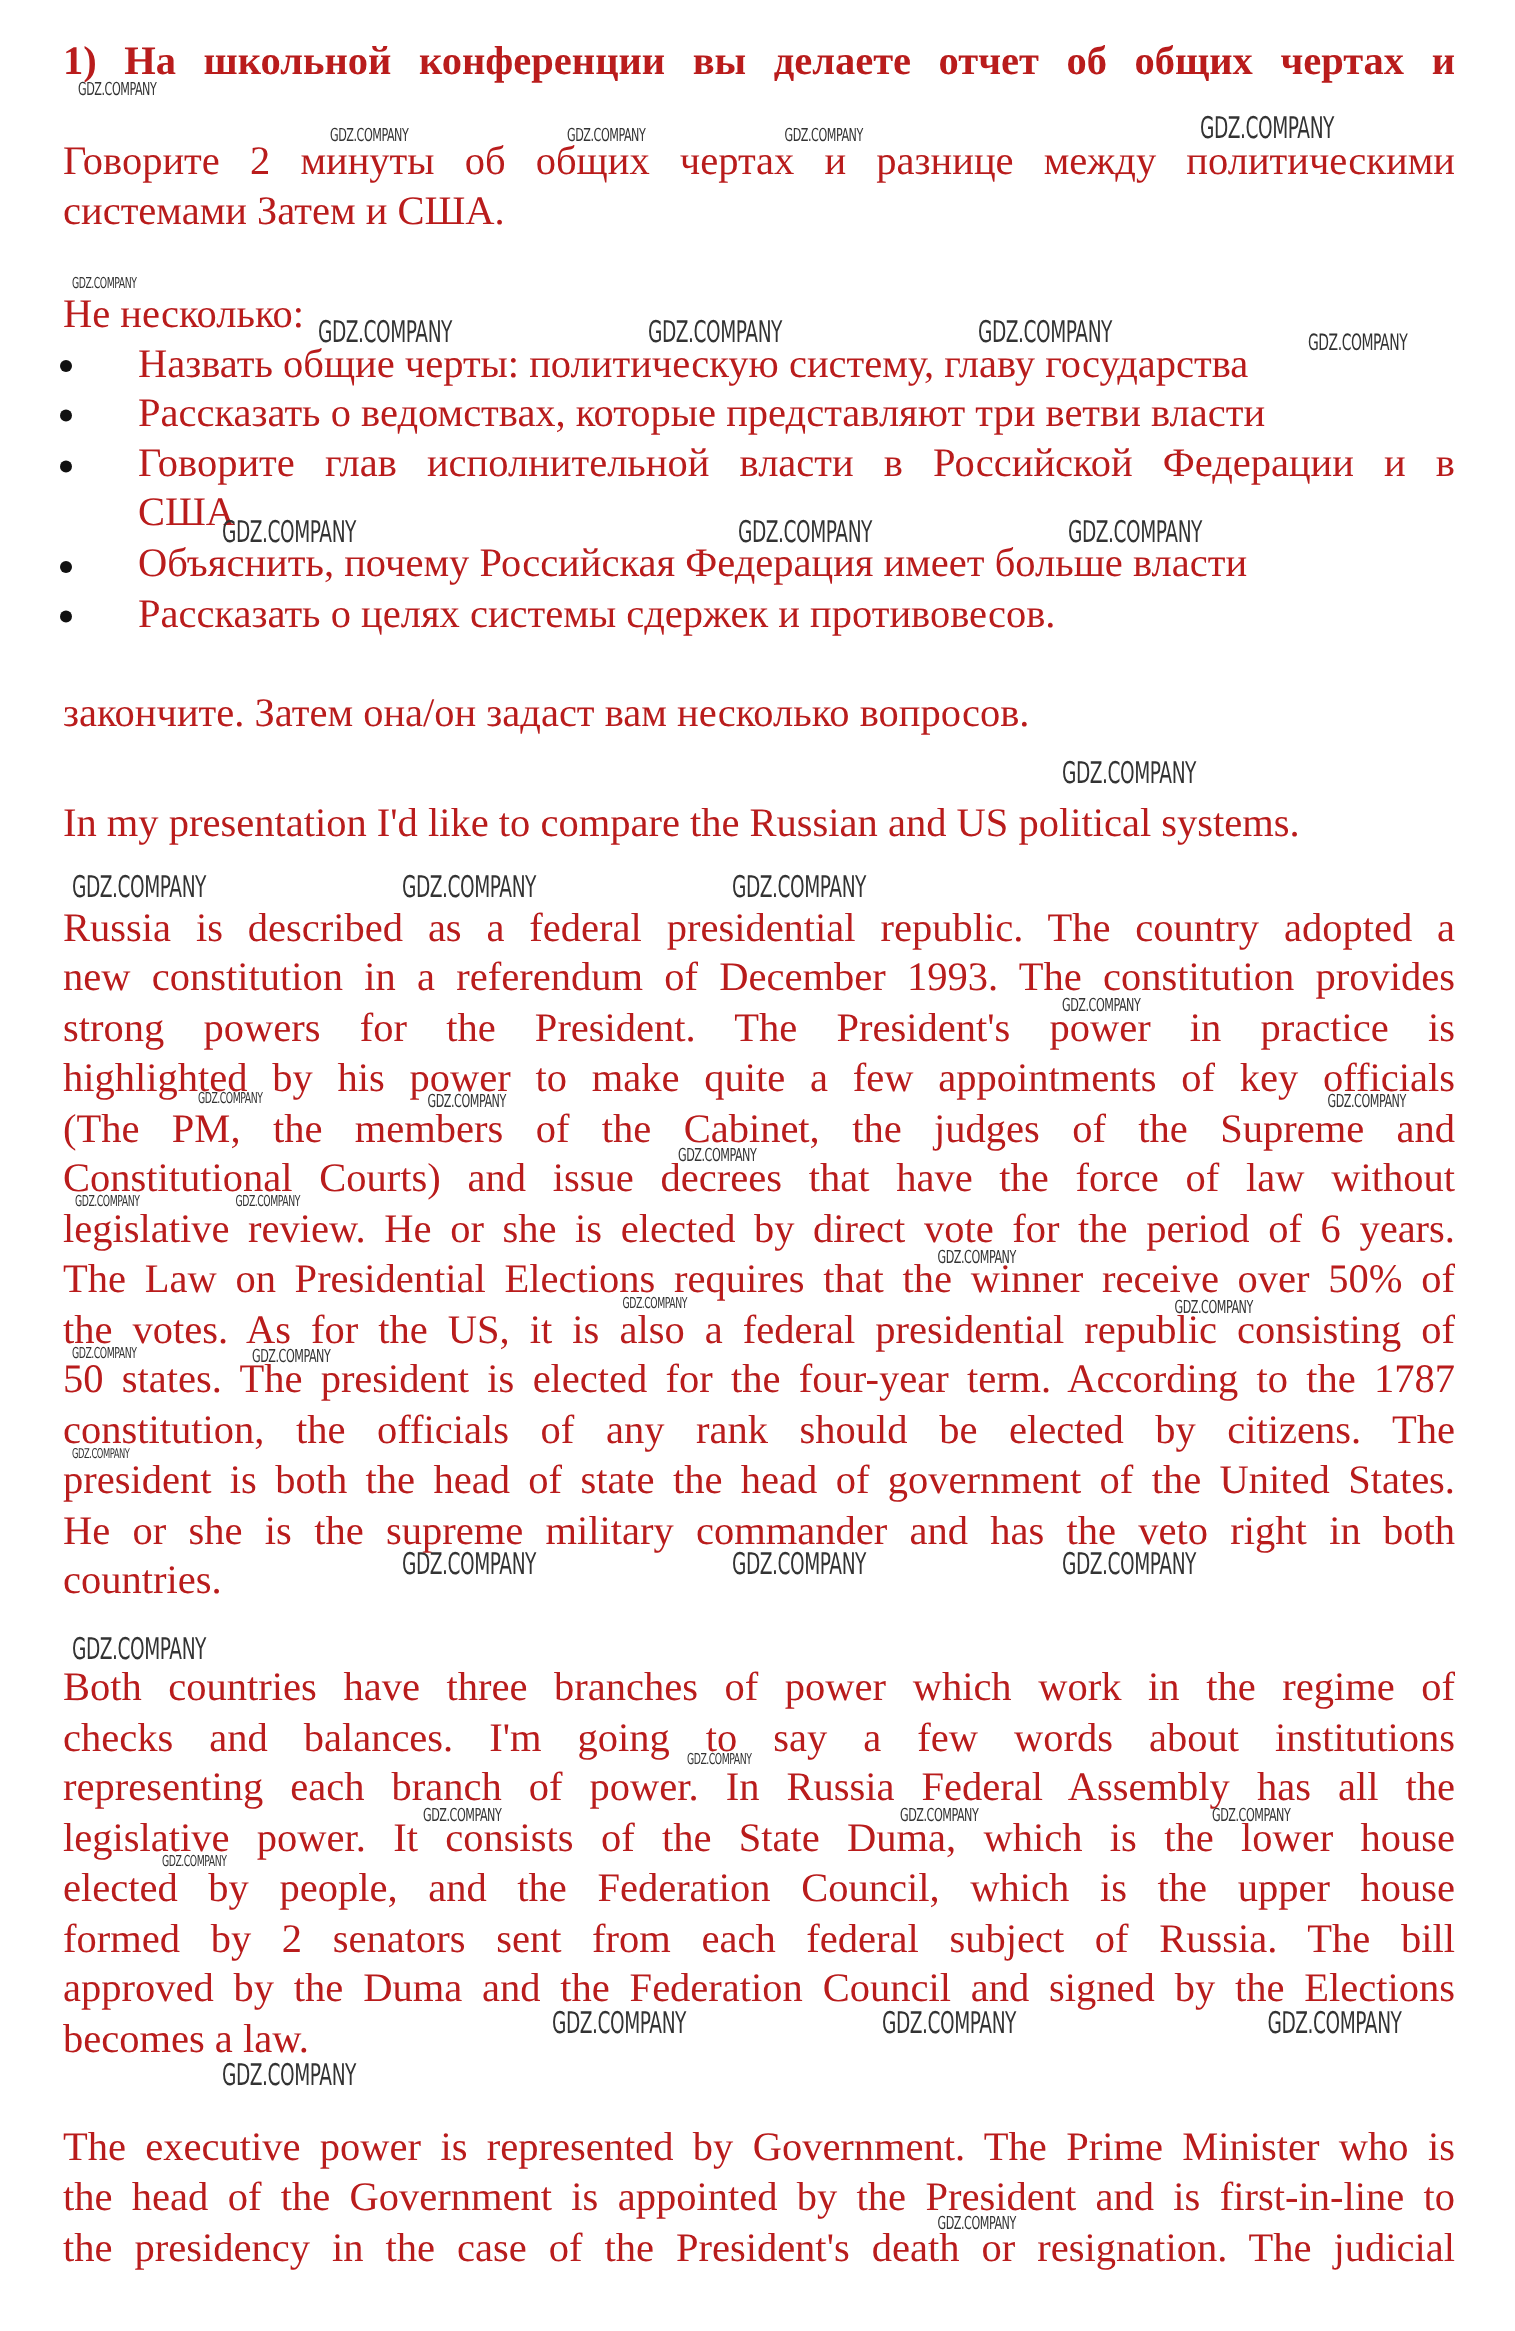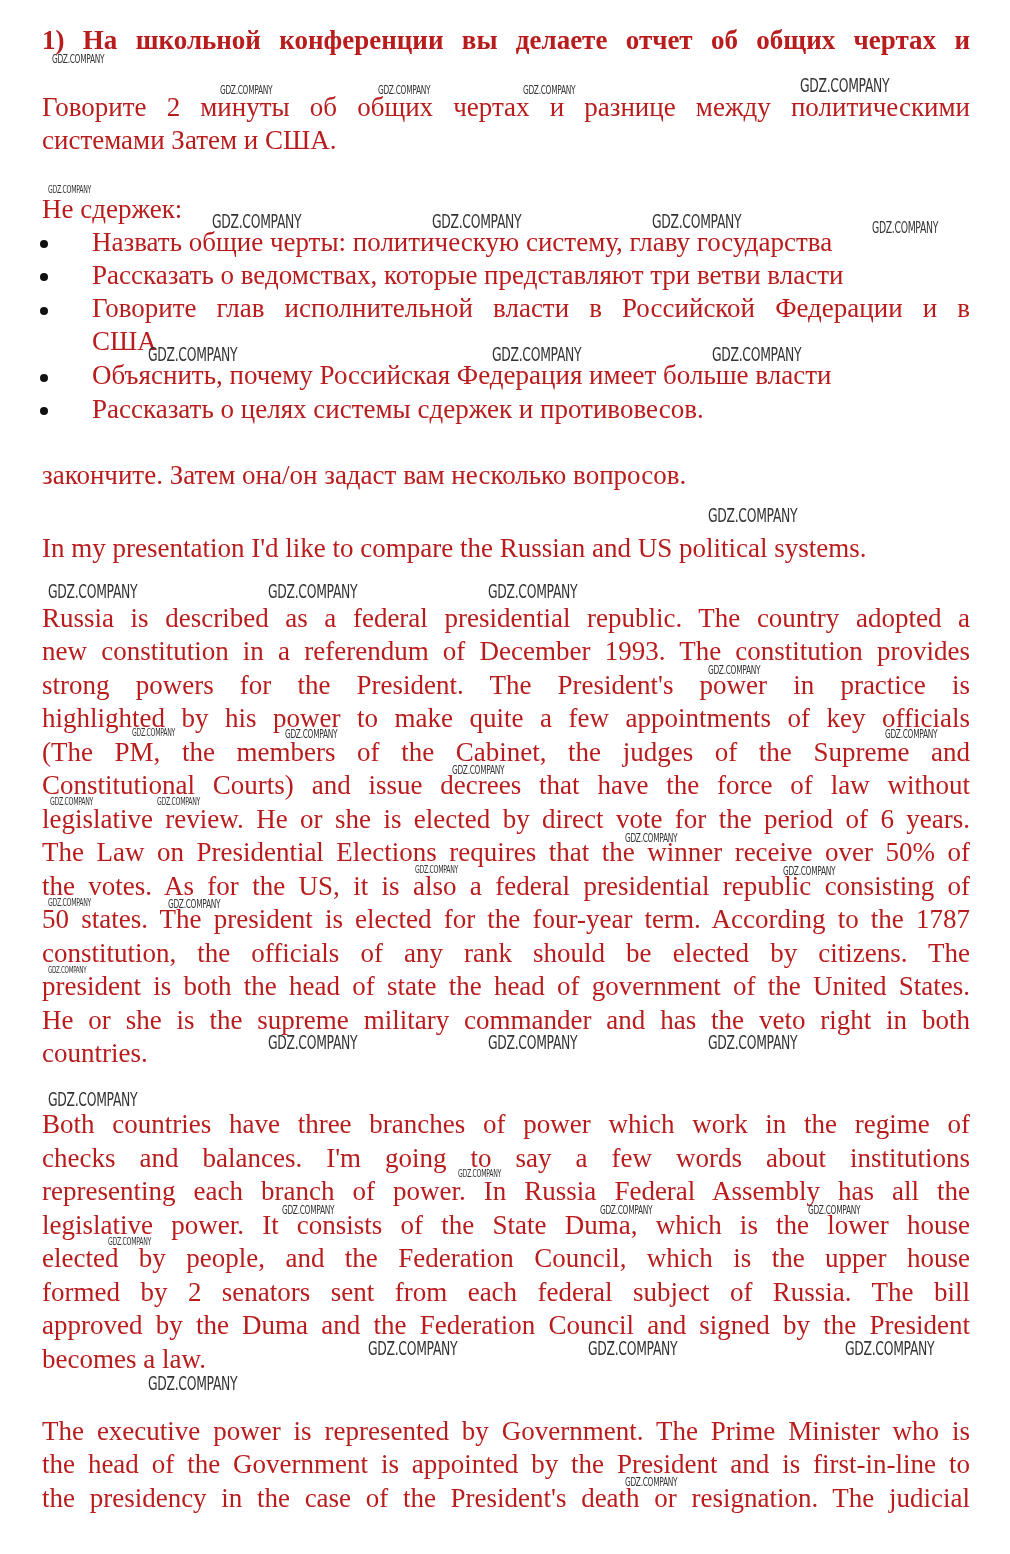--- a/index.html
+++ b/index.html
@@ -24,21 +24,21 @@
   </style>
 </head>
 <body>
 
 <div class="page">
 
   <div class="ln bold" style="top:24px">1) На школьной конференции вы делаете отчет об общих чертах и</div>
   <div class="ln" style="top:91px">Говорите 2 минуты об общих чертах и разнице между политическими</div>
   <div class="ln last" style="top:124px">системами Затем и США.</div>
 
-  <div class="ln last" style="top:193px">Не сдержек:</div>
+  <div class="ln last" style="top:193px">Не несколько:</div>
 
   <span class="dot" style="top:240px"></span>
   <div class="ln bullet last" style="top:226px">Назвать общие черты: политическую систему, главу государства</div>
   <span class="dot" style="top:273px"></span>
   <div class="ln bullet last" style="top:259px">Рассказать о ведомствах, которые представляют три ветви власти</div>
   <span class="dot" style="top:307px"></span>
   <div class="ln bullet" style="top:292px">Говорите глав исполнительной власти в Российской Федерации и в</div>
   <div class="ln bullet last" style="top:325px">США</div>
   <span class="dot" style="top:374px"></span>
   <div class="ln bullet last" style="top:359px">Объяснить, почему Российская Федерация имеет больше власти</div>
@@ -66,21 +66,21 @@
     <div class="ln last" style="top:1037px">countries.</div>
   </div>
 
   <div>
     <div class="ln" style="top:1108px">Both countries have three branches of power which work in the regime of</div>
     <div class="ln" style="top:1142px">checks and balances. I'm going to say a few words about institutions</div>
     <div class="ln" style="top:1175px">representing each branch of power. In Russia Federal Assembly has all the</div>
     <div class="ln" style="top:1209px">legislative power. It consists of the State Duma, which is the lower house</div>
     <div class="ln" style="top:1242px">elected by people, and the Federation Council, which is the upper house</div>
     <div class="ln" style="top:1276px">formed by 2 senators sent from each federal subject of Russia. The bill</div>
-    <div class="ln" style="top:1309px">approved by the Duma and the Federation Council and signed by the President</div>
+    <div class="ln" style="top:1309px">approved by the Duma and the Federation Council and signed by the Elections</div>
     <div class="ln last" style="top:1343px">becomes a law.</div>
   </div>
 
   <div>
     <div class="ln" style="top:1415px">The executive power is represented by Government. The Prime Minister who is</div>
     <div class="ln" style="top:1448px">the head of the Government is appointed by the President and is first-in-line to</div>
     <div class="ln" style="top:1482px">the presidency in the case of the President's death or resignation. The judicial</div>
   </div>
 
   <div>

